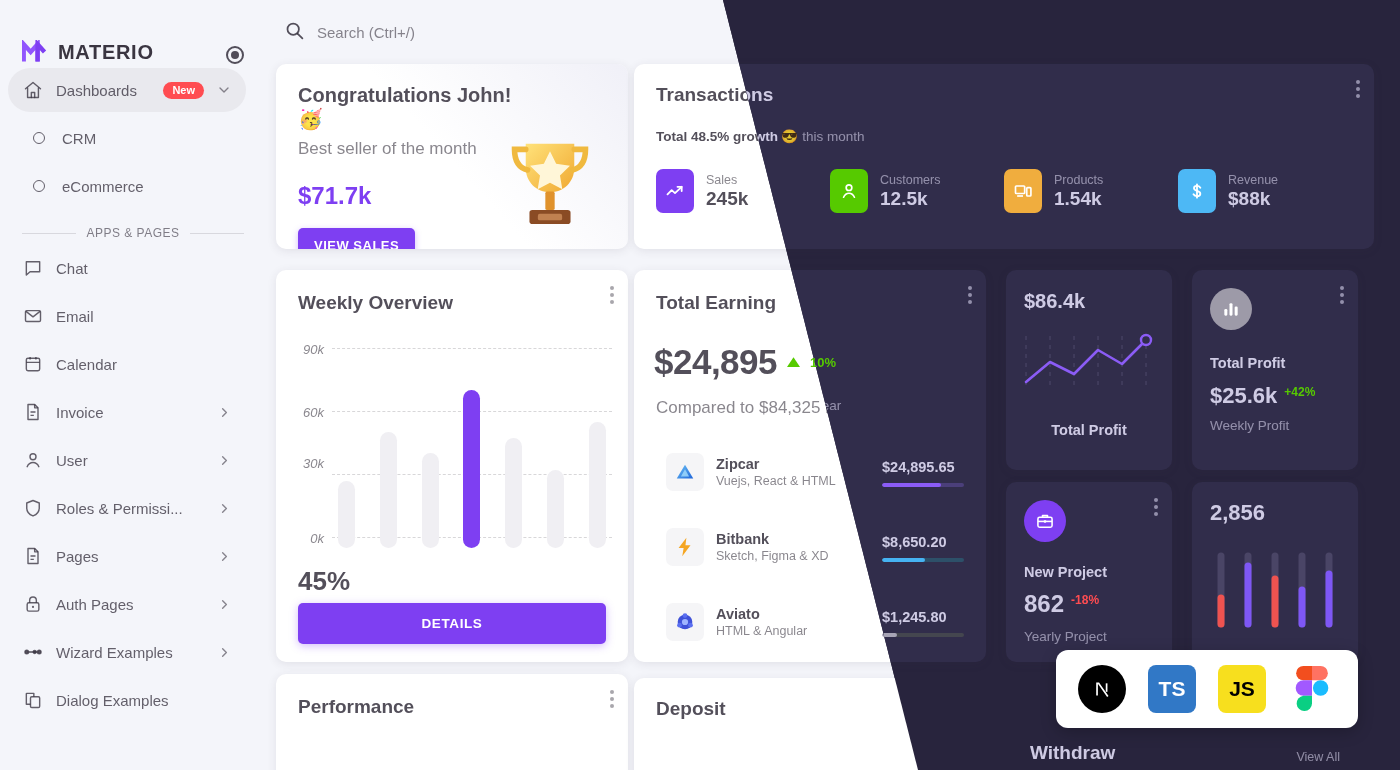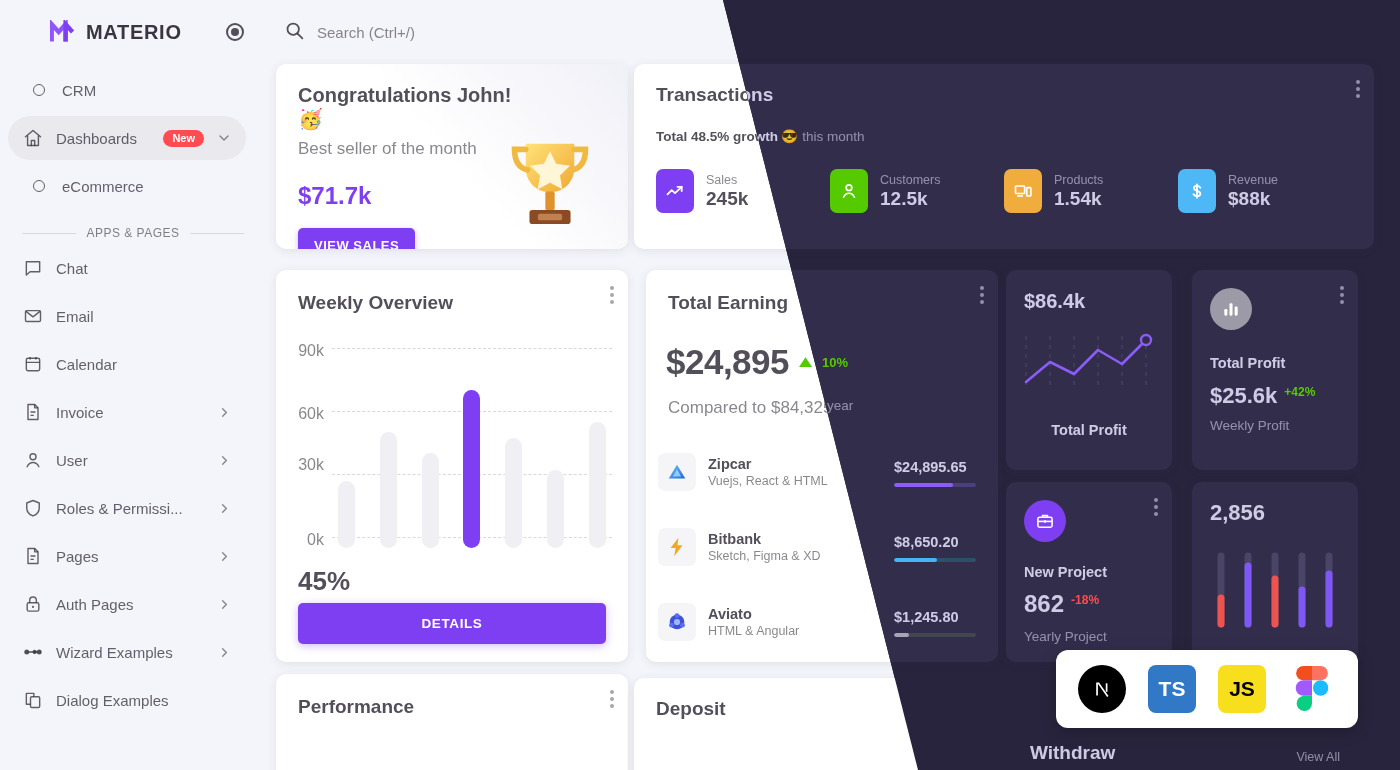--- a/index.html
+++ b/index.html
@@ -17,21 +17,21 @@
     
     clip-path: polygon(723px 0, 1400px 0, 1400px 770px, 918px 770px);
   }
 
   
   .sidebar {
     position: absolute; left: 0; top: 0; width: 260px; height: 770px;
     background: #f4f5fa;
     z-index: 5;
   }
-  .brand { display: flex; align-items: center; height: 64px; padding: 0 16px 0 22px; margin-left: 28px; }
+  .brand { display: flex; align-items: flex-end; height: 64px; padding: 0 16px 0 22px; }
   .brand-logo { width: 26px; height: 24px; flex: 0 0 auto; }
   .brand-name {
     font-size: 20px; font-weight: 700; letter-spacing: .7px;
     color: #3a3541; margin-left: 10px;
   }
   .collapse-dot {
     margin-left: auto; width: 18px; height: 18px; border-radius: 50%;
     border: 2px solid #3a3541de; display: flex; align-items: center; justify-content: center;
   }
   .collapse-dot i { width: 8px; height: 8px; border-radius: 50%; background: #3a3541de; display:block; }
@@ -134,39 +134,39 @@
   #transactions.darkcard { background: #312d4b; }
   .tx-stats { display: flex; position: absolute; left: 22px; right: 22px; top: 105px; }
   .tx-stat { display: flex; align-items: center; gap: 12px; width: 25%; }
   .sq { width: 38px; height: 44px; border-radius: 7px; display: flex; align-items: center; justify-content: center; flex: 0 0 auto; }
   .tx-label { font-size: 12.5px; }
   .tx-val { font-size: 19px; font-weight: 600; margin-top: 1px; }
 
   
   #weekly { left: 16px; top: 206px; width: 352px; height: 392px; }
   .chart-area { position: absolute; left: 22px; right: 16px; top: 78px; height: 200px; }
-  .ylab { position: absolute; left: 0; font-size: 16px; color: #3a354199; width: 26px; text-align: right; }
+  .ylab { position: absolute; left: 0; font-size: 13px; color: #3a354199; width: 26px; text-align: right; font-style: italic; }
   .gridline { position: absolute; left: 34px; right: 0; border-top: 1px dashed #3a354133; }
   .bars { position: absolute; left: 40px; right: 6px; bottom: 0; height: 190px; display: flex; align-items: flex-end; justify-content: space-between; }
   .bar { width: 17px; border-radius: 9px; background: #f0eff3; }
   .bar.hl { background: #7e3ff2; }
   .pct { font-size: 26px; font-weight: 600; color: #3a3541de; margin-top: 24px; }
   .btn-block {
     position: absolute; left: 22px; right: 22px; bottom: 18px;
     background: #7e3ff2; color: #fff; border: none; border-radius: 5px;
     padding: 13px 0; font-size: 13.5px; font-weight: 600; letter-spacing: .6px; cursor: pointer;
     box-shadow: 0 2px 8px rgba(126,63,242,.35); font-family: inherit;
   }
 
   
-  #earning { left: 374px; top: 206px; width: 352px; height: 392px; margin-left: 12px; }
+  #earning { left: 374px; top: 206px; width: 352px; height: 392px; }
   #earning.darkcard { background: #312d4b; }
   .big-amount { font-size: 35px; font-weight: 600; letter-spacing: -.5px; }
   .grow { color: #56ca00; font-size: 13px; font-weight: 600; }
-  .earn-row { display: flex; align-items: center; gap: 12px; position: absolute; left: 12px; right: 22px; }
+  .earn-row { display: flex; align-items: center; gap: 12px; position: absolute; left: 32px; right: 22px; }
   .earn-logo { width: 38px; height: 38px; border-radius: 7px; display: flex; align-items: center; justify-content: center; flex: 0 0 auto; }
   .earn-name { font-size: 14.5px; font-weight: 600; }
   .earn-tech { font-size: 12.5px; margin-top: 2px; }
   .earn-right { margin-left: auto; text-align: left; width: 82px; }
   .earn-amt { font-size: 14.5px; font-weight: 600; }
   .prog { height: 4px; border-radius: 2px; margin-top: 7px; overflow: hidden; }
   .prog > i { display: block; height: 100%; border-radius: 2px; }
 
   
   #totalprofit { left: 746px; top: 206px; width: 166px; height: 200px; }
@@ -218,42 +218,42 @@
         <path d="M18 24V4l8 9" fill="none" stroke="#7e3ff2" stroke-width="5"></path>
       </svg>
       <span class="brand-name">MATERIO</span>
       <span class="collapse-dot">
           <i></i>
         </span>
     </div>
 
     <div class="nav">
 
-      <div class="nav-item sub-item">
-        <span class="nav-icon">
-            <i class="ring"></i>
-          </span>
-        <span class="nav-label">CRM</span>
-      </div>
-
       <div class="nav-item hovered">
         <span class="nav-icon">
           <svg width="20" height="20" viewBox="0 0 24 24" fill="none" stroke="#3a3541c7" stroke-width="1.7" stroke-linecap="round" stroke-linejoin="round">
               <path d="M3 10.5 12 3l9 7.5"></path>
               <path d="M5.5 9.5V21h13V9.5"></path>
               <path d="M10 21v-6h4v6"></path>
             </svg>
         </span>
         <span class="nav-label">Dashboards</span>
         <span class="badge-new">New</span>
         <span class="chev">
           <svg width="16" height="16" viewBox="0 0 24 24" fill="none" stroke="#3a3541c7" stroke-width="2" stroke-linecap="round" stroke-linejoin="round">
               <path d="M6 9l6 6 6-6"></path>
             </svg>
         </span>
+      </div>
+
+      <div class="nav-item sub-item">
+        <span class="nav-icon">
+            <i class="ring"></i>
+          </span>
+        <span class="nav-label">CRM</span>
       </div>
 
 
       <div class="nav-item sub-item">
         <span class="nav-icon">
             <i class="ring"></i>
           </span>
         <span class="nav-label">eCommerce</span>
       </div>
 

